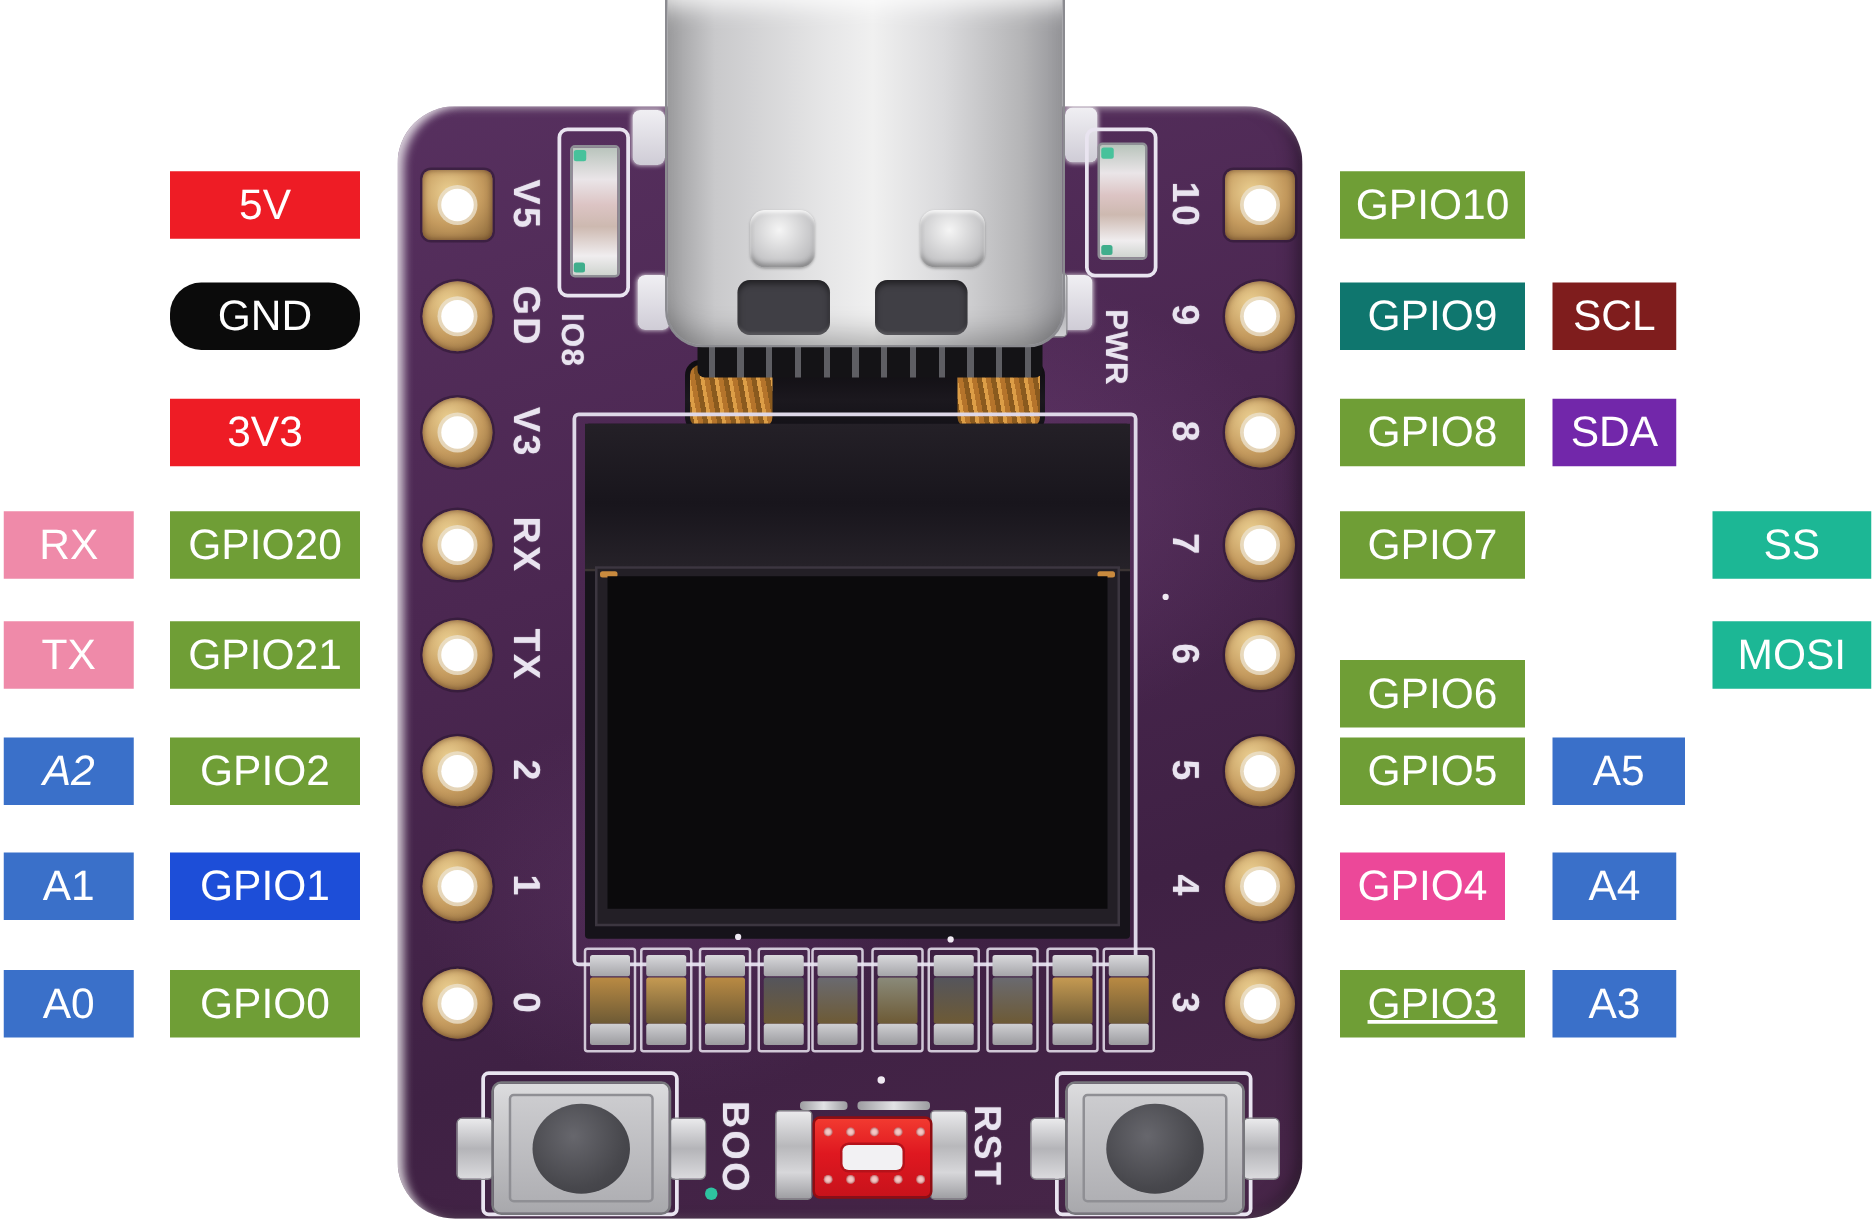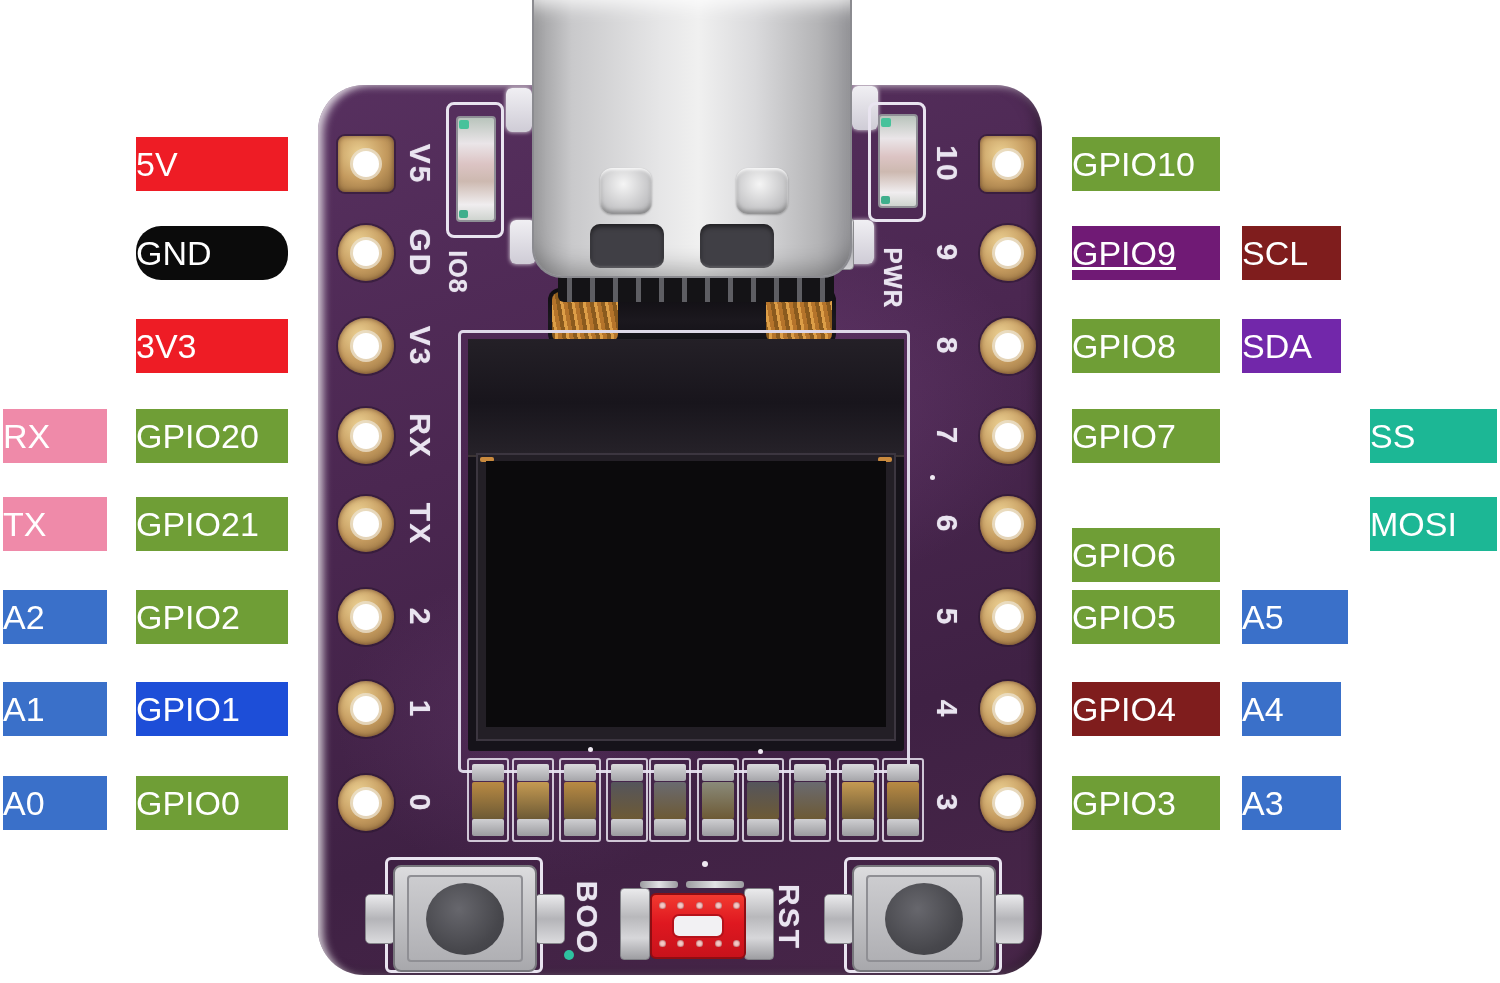--- a/index.html
+++ b/index.html
@@ -12,21 +12,21 @@
     background:
       radial-gradient(420px 300px at 64% 36%, rgba(138,84,148,.32), transparent 62%),
       radial-gradient(330px 260px at 30% 72%, rgba(120,70,130,.28), transparent 60%),
       linear-gradient(163deg,#57305f 0%,#4b2751 38%,#3f2144 72%,#482649 100%);
     box-shadow: inset 10px 3px 8px -5px rgba(255,255,255,.75),
                 inset 0 8px 8px -6px rgba(255,255,255,.35),
                 inset -10px -4px 16px -8px rgba(0,0,0,.55),
                 inset 0 -6px 10px -7px rgba(255,255,255,.3);}
 
   
-  .pin-label{height:54px;line-height:55px;text-align:left;color:#ffffff;
+  .pin-label{height:54px;line-height:55px;text-align:center;color:#ffffff;
              font-size:34px;font-weight:400;}
 
   
   .pin{width:56px;height:56px;transform:translate(-50%,-50%);border-radius:50%;
     background:radial-gradient(circle at 38% 32%, #ecd193, #c49a5e 52%, #8e6b3c 95%);
     box-shadow:0 0 0 2px rgba(42,21,48,.55), inset 0 0 5px rgba(70,35,20,.6);}
   .pin::after{content:'';position:absolute;left:50%;top:50%;width:26px;height:26px;
     transform:translate(-50%,-50%);border-radius:50%;background:#ffffff;
     box-shadow:0 0 0 3px rgba(235,225,205,.8);}
   .pin.square{border-radius:7px;}
@@ -175,21 +175,21 @@
   <div class="via" style="left:758px;top:749px;width:5px;height:5px"></div>
   <div class="via" style="left:930px;top:475px;width:5px;height:5px"></div>
 
 <div class="pin-label" style="left: 136px; top: 137px; width: 152px; background: rgb(238, 28, 37);">5V</div>
     <div class="pin-label" style="left: 1072px; top: 137px; width: 148px; background: rgb(111, 158, 54);">GPIO10</div>
     <div class="pin square" style="left: 366px; top: 164px;"></div>
     <div class="pin square" style="left: 1008px; top: 164px;"></div>
     <div class="silk" style="left: 420px; top: 164px;">V5</div>
     <div class="silk" style="left: 947px; top: 164px;">10</div>
     <div class="pin-label" style="left: 136px; top: 226px; width: 152px; background: rgb(11, 11, 11); border-radius: 25px;">GND</div>
-    <div class="pin-label" style="left: 1072px; top: 226px; width: 148px; background: #701a75; text-decoration: underline;">GPIO9</div>
+    <div class="pin-label" style="left: 1072px; top: 226px; width: 148px; background: #0f766e;">GPIO9</div>
     <div class="pin-label" style="left: 1242px; top: 226px; width: 99px; background: #7f1d1d;">SCL</div>
     <div class="pin" style="left: 366px; top: 253px;"></div>
     <div class="pin" style="left: 1008px; top: 253px;"></div>
     <div class="silk" style="left: 420px; top: 253px;">GD</div>
     <div class="silk" style="left: 947px; top: 253px;">9</div>
     <div class="pin-label" style="left: 136px; top: 319px; width: 152px; background: rgb(238, 28, 37);">3V3</div>
     <div class="pin-label" style="left: 1072px; top: 319px; width: 148px; background: rgb(111, 158, 54);">GPIO8</div>
     <div class="pin-label" style="left: 1242px; top: 319px; width: 99px; background: rgb(114, 39, 170);">SDA</div>
     <div class="pin" style="left: 366px; top: 346px;"></div>
     <div class="pin" style="left: 1008px; top: 346px;"></div>
@@ -204,39 +204,39 @@
     <div class="silk" style="left: 420px; top: 436px;">RX</div>
     <div class="silk" style="left: 947px; top: 436px;">7</div>
     <div class="pin-label" style="left: 3px; top: 497px; width: 104px; background: rgb(239, 138, 169);">TX</div>
     <div class="pin-label" style="left: 136px; top: 497px; width: 152px; background: rgb(111, 158, 54);">GPIO21</div>
     <div class="pin-label" style="left: 1072px; top: 497px; width: 148px; background: rgb(111, 158, 54); margin-top: 31px;">GPIO6</div>
     <div class="pin-label" style="left: 1370px; top: 497px; width: 127px; background: rgb(28, 183, 149);">MOSI</div>
     <div class="pin" style="left: 366px; top: 524px;"></div>
     <div class="pin" style="left: 1008px; top: 524px;"></div>
     <div class="silk" style="left: 420px; top: 524px;">TX</div>
     <div class="silk" style="left: 947px; top: 524px;">6</div>
-    <div class="pin-label" style="left: 3px; top: 590px; width: 104px; background: rgb(58, 112, 201);">A2</div>
+    <div class="pin-label" style="left: 3px; top: 590px; width: 104px; background: rgb(58, 112, 201); font-style: italic;">A2</div>
     <div class="pin-label" style="left: 136px; top: 590px; width: 152px; background: rgb(111, 158, 54);">GPIO2</div>
     <div class="pin-label" style="left: 1072px; top: 590px; width: 148px; background: rgb(111, 158, 54);">GPIO5</div>
     <div class="pin-label" style="left: 1242px; top: 590px; width: 106px; background: rgb(58, 112, 201);">A5</div>
     <div class="pin" style="left: 366px; top: 617px;"></div>
     <div class="pin" style="left: 1008px; top: 617px;"></div>
     <div class="silk" style="left: 420px; top: 617px;">2</div>
     <div class="silk" style="left: 947px; top: 617px;">5</div>
     <div class="pin-label" style="left: 3px; top: 682px; width: 104px; background: rgb(58, 112, 201);">A1</div>
     <div class="pin-label" style="left: 136px; top: 682px; width: 152px; background: #1d4ed8;">GPIO1</div>
-    <div class="pin-label" style="left: 1072px; top: 682px; width: 148px; background: #7f1d1d;">GPIO4</div>
+    <div class="pin-label" style="left: 1072px; top: 682px; width: 132px; background: #ec4899;">GPIO4</div>
     <div class="pin-label" style="left: 1242px; top: 682px; width: 99px; background: rgb(58, 112, 201);">A4</div>
     <div class="pin" style="left: 366px; top: 709px;"></div>
     <div class="pin" style="left: 1008px; top: 709px;"></div>
     <div class="silk" style="left: 420px; top: 709px;">1</div>
     <div class="silk" style="left: 947px; top: 709px;">4</div>
     <div class="pin-label" style="left: 3px; top: 776px; width: 104px; background: rgb(58, 112, 201);">A0</div>
     <div class="pin-label" style="left: 136px; top: 776px; width: 152px; background: rgb(111, 158, 54);">GPIO0</div>
-    <div class="pin-label" style="left: 1072px; top: 776px; width: 148px; background: rgb(111, 158, 54);">GPIO3</div>
+    <div class="pin-label" style="left: 1072px; top: 776px; width: 148px; background: rgb(111, 158, 54); text-decoration: underline;">GPIO3</div>
     <div class="pin-label" style="left: 1242px; top: 776px; width: 99px; background: rgb(58, 112, 201);">A3</div>
     <div class="pin" style="left: 366px; top: 803px;"></div>
     <div class="pin" style="left: 1008px; top: 803px;"></div>
     <div class="silk" style="left: 420px; top: 803px;">0</div>
     <div class="silk" style="left: 947px; top: 803px;">3</div>
     <div class="smd" style="left: 467px; top: 758px;">
       <i class="t"></i>
       <i class="m" style="background: linear-gradient(rgb(185, 138, 67), rgb(109, 90, 53));"></i>
       <i class="b"></i>
     </div>

